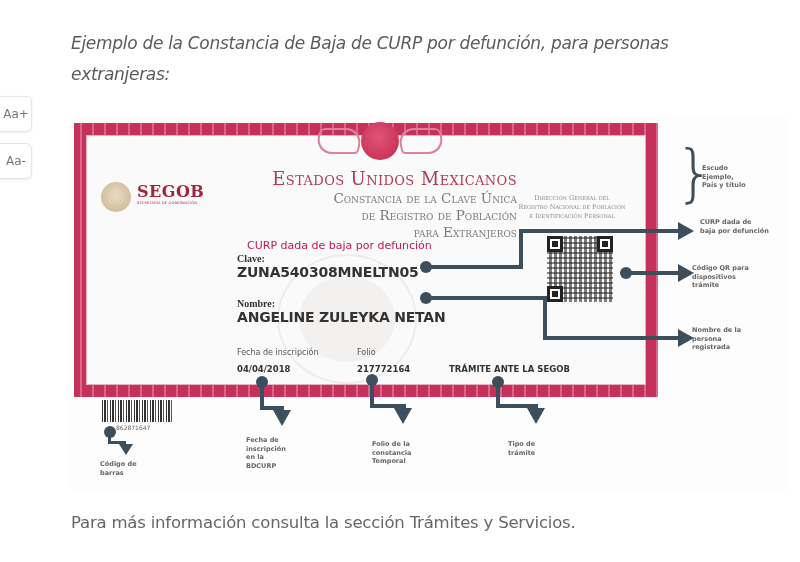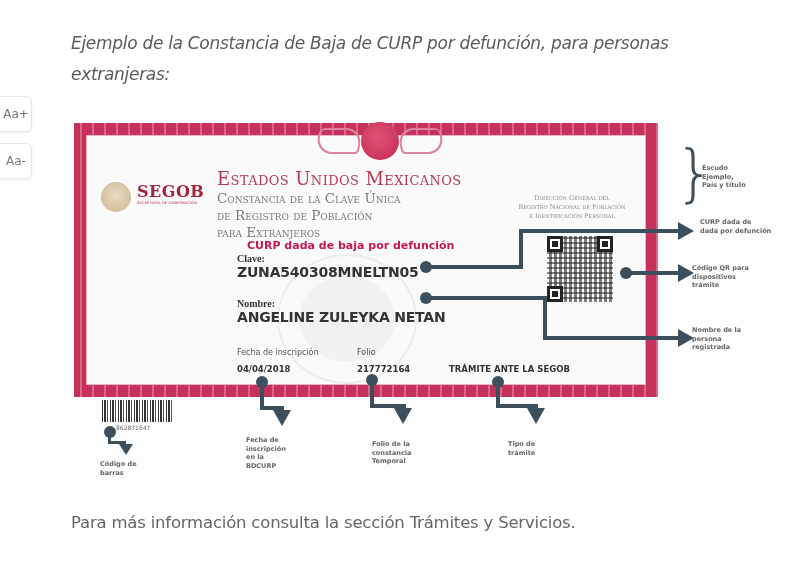--- a/index.html
+++ b/index.html
@@ -49,24 +49,24 @@
     border: 2px solid #d9839c; border-radius: 6px 18px 4px 18px; }
   .wing.l { left: 2px; transform: skewX(-12deg); }
   .wing.r { right: 2px; transform: skewX(12deg); border-radius: 18px 6px 18px 4px; }
 
   .segob-logo { position: absolute; left: 14px; top: 46px; display: flex; align-items: flex-start; gap: 6px; }
   .segob-emblem { width: 30px; height: 30px; border-radius: 50%;
     background: radial-gradient(circle at 50% 45%, #e9dcc5, #c9b28c); }
   .segob-word { font-family: "DejaVu Serif", serif; font-weight: bold; font-size: 16px; color: #a1253e; letter-spacing: 0.5px; }
   .segob-sub { font-size: 3.5px; color: #a1253e; letter-spacing: 0.2px; }
 
-  .title-block { position: absolute; left: 130px; top: 32px; width: 300px; text-align: left; font-family: "DejaVu Serif", serif; }
+  .title-block { position: absolute; left: 130px; top: 32px; width: 300px; text-align: right; font-family: "DejaVu Serif", serif; }
   .t1 { font-size: 18px; color: #b23a55; font-variant: small-caps; letter-spacing: 0.4px; line-height: 22px; }
   .t2 { font-size: 13.5px; color: #7a7a7a; font-variant: small-caps; line-height: 17px; }
-  .baja { position: absolute; left: 160px; top: 103px; font-family: "DejaVu Sans", sans-serif; font-weight: bold; font-size: 11px; color: #c2184d; }
+  .baja { position: absolute; left: 160px; top: 103px; font-family: "DejaVu Sans", sans-serif; font-weight: normal; font-size: 11px; color: #c2184d; }
 
   .dir-block { position: absolute; left: 420px; top: 58px; width: 130px; text-align: center;
     font-family: "DejaVu Serif", serif; font-variant: small-caps; font-size: 6.5px; line-height: 9px; color: #8a8a8a; }
 
   .field-label { position: absolute; font-family: Liberation Serif, serif; font-weight: bold; font-size: 10px; color: #333; }
   .field-value { position: absolute; font-family: "DejaVu Sans", sans-serif; font-weight: bold; font-size: 14px; color: #333; letter-spacing: -0.2px; }
   .small-label { position: absolute; font-family: "DejaVu Sans", sans-serif; font-size: 8px; color: #555; }
   .small-value { position: absolute; font-family: "DejaVu Sans", sans-serif; font-weight: bold; font-size: 8.5px; color: #333; text-align: center; }
 
   .watermark { position: absolute; left: 190px; top: 118px; width: 140px; height: 130px; border-radius: 50%;
@@ -167,21 +167,21 @@
     <div>País y título</div>
   </div>
 
   <div class="dot" style="left:350px; top:143px;"></div>
   <div class="line" style="left:356px; top:147px; width:96px; height:4px;"></div>
   <div class="line" style="left:449px; top:111px; width:4px; height:40px;"></div>
   <div class="line" style="left:449px; top:111px; width:162px; height:4px;"></div>
   <div class="arrow-r" style="left:608px; top:104px;"></div>
   <div class="annot left" style="left:630px; top:100px;">
     <div>CURP dada de</div>
-    <div>dada por defunción</div>
+    <div>baja por defunción</div>
   </div>
 
   <div class="dot" style="left:550px; top:149px;"></div>
   <div class="line" style="left:556px; top:153px; width:56px; height:4px;"></div>
   <div class="arrow-r" style="left:608px; top:146px;"></div>
   <div class="annot" style="left:622px; top:146px; width:80px;">
     <div>Código QR para</div>
     <div>dispositivos</div>
     <div>trámite</div>
   </div>

